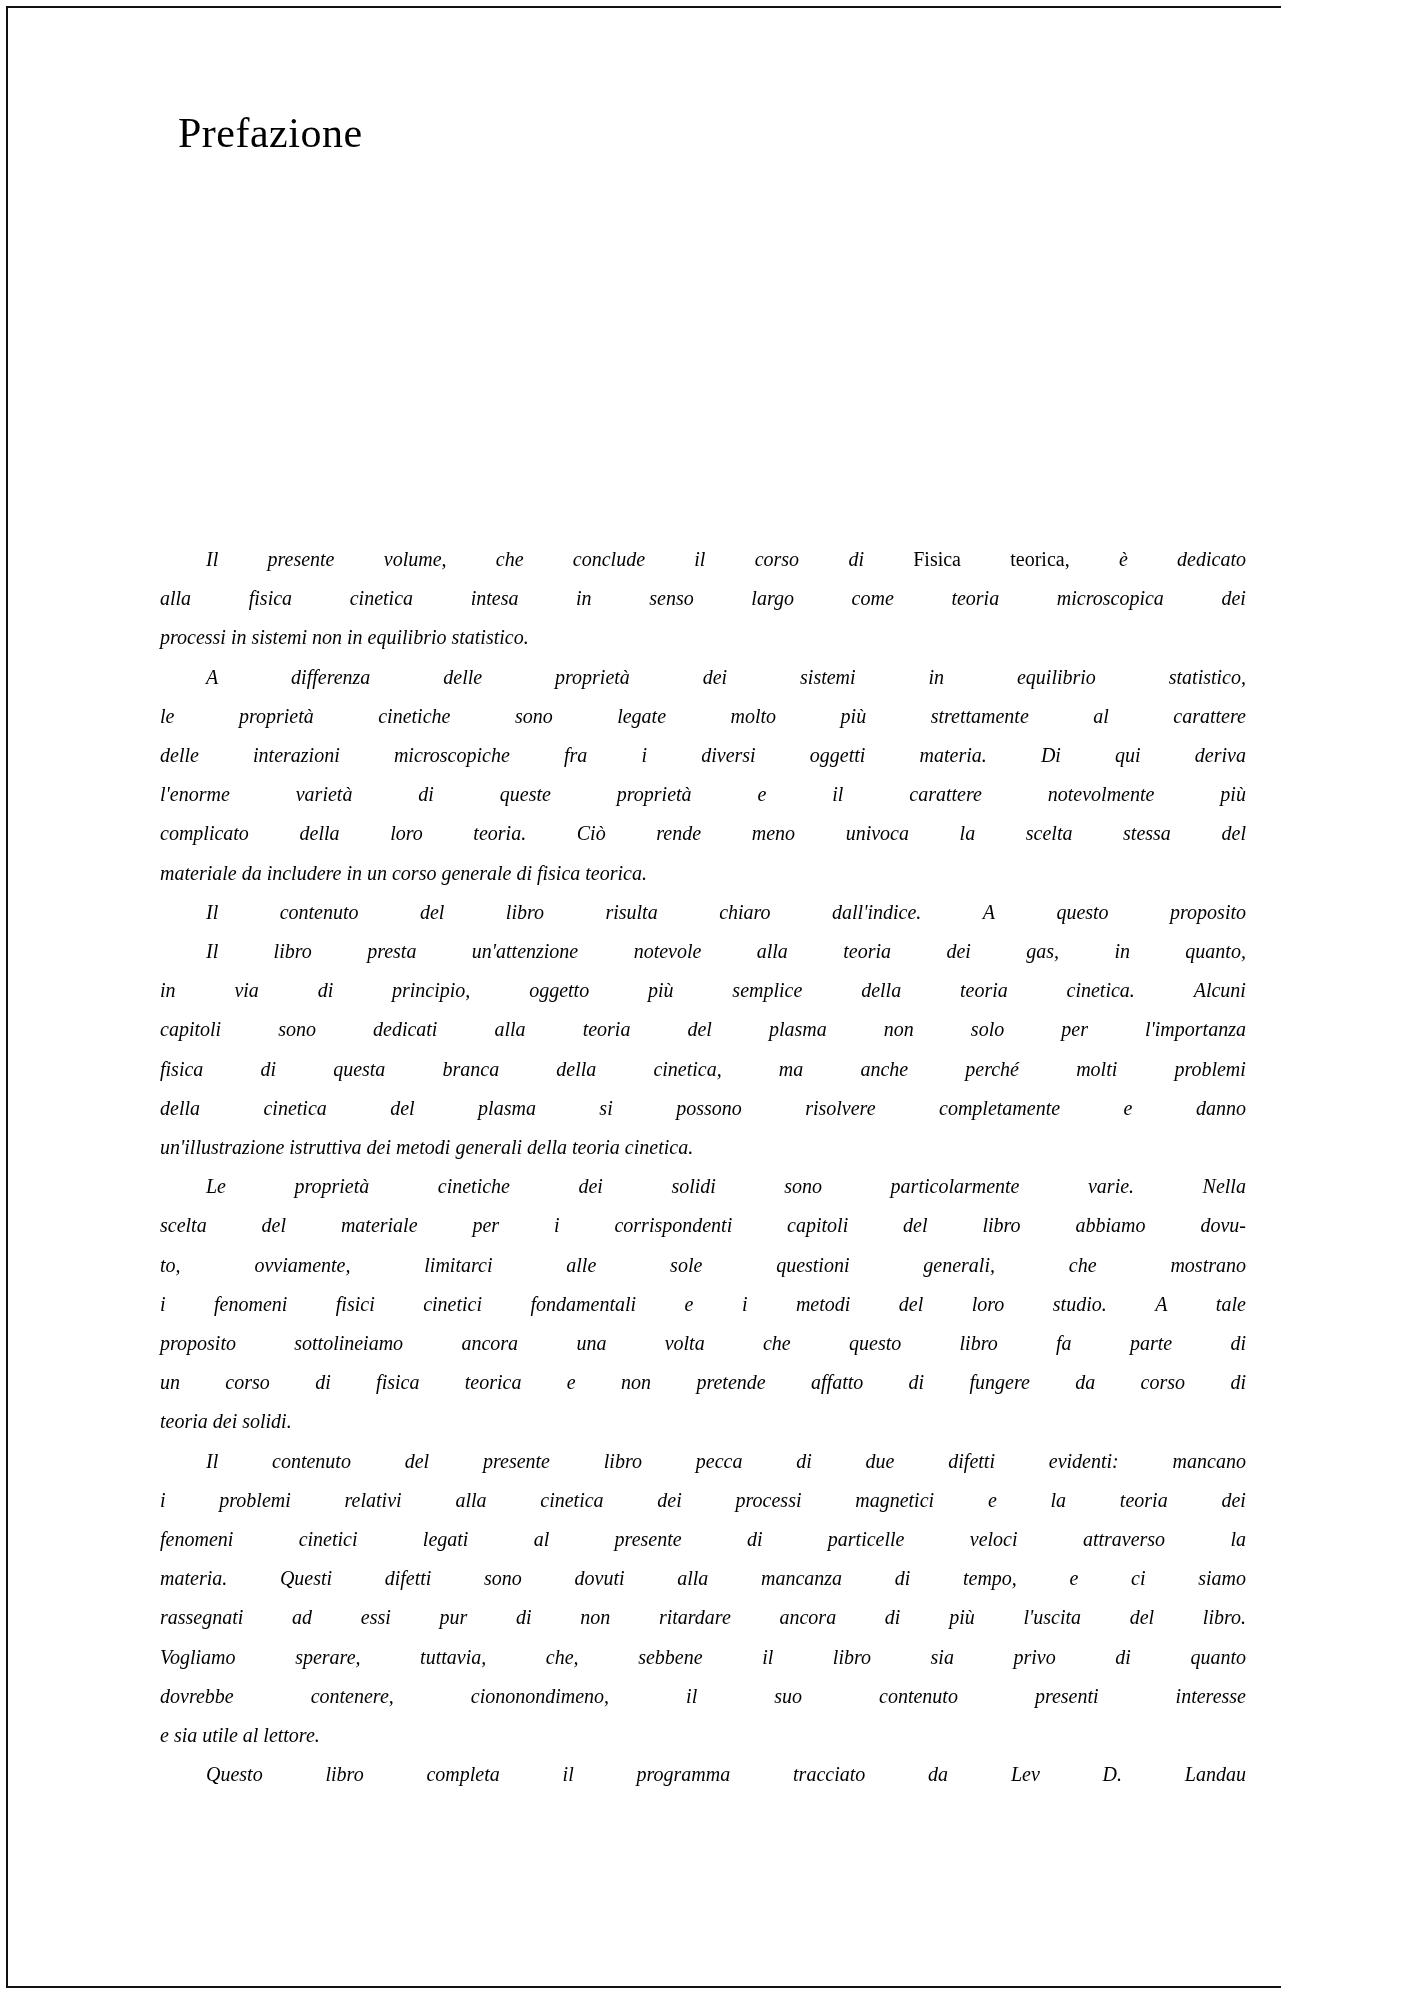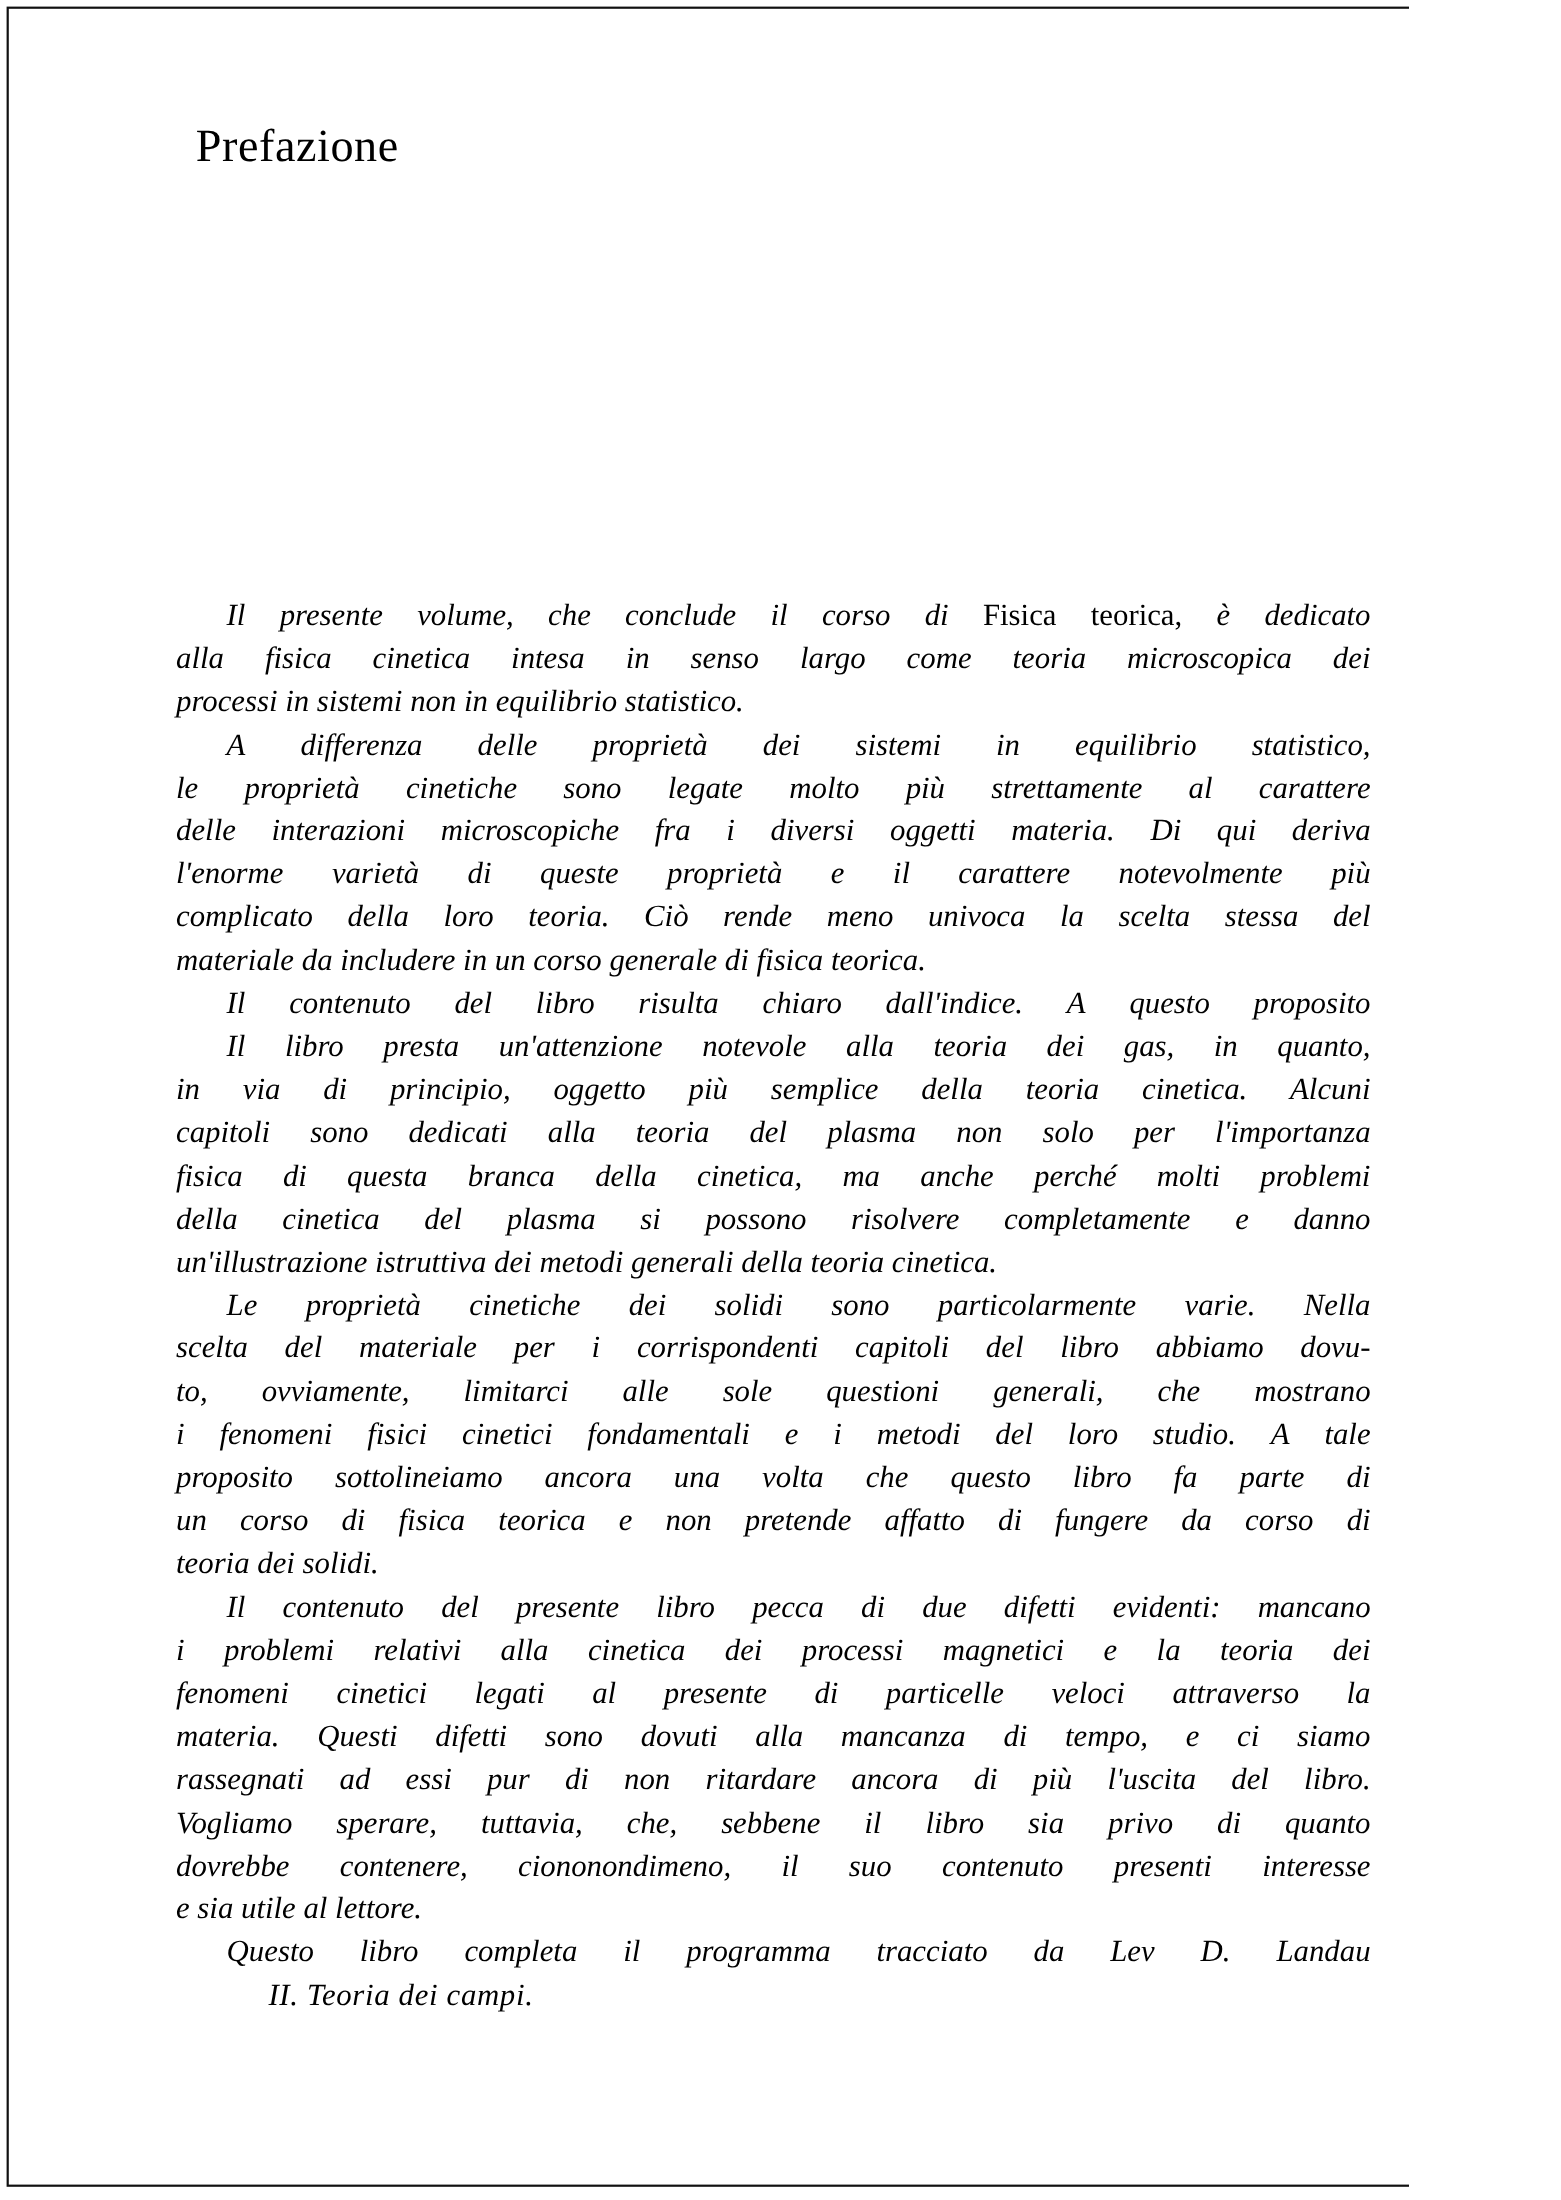--- a/index.html
+++ b/index.html
@@ -50,21 +50,21 @@
     position: absolute;
     left: 160px;
     top: 540px;
     width: 1086px;
   }
 
   
   .ln {
     display: block;
     font-style: italic;
-    font-size: 28px;
+    font-size: 20px;
     line-height: 39.2px;
     color: #000000;
     white-space: nowrap;
     transform-origin: left center;
   }
 
   
   .ln.j {
     display: flex;
     justify-content: space-between;
@@ -454,16 +454,15 @@
         <span class="w">libro</span>
         <span class="w">completa</span>
         <span class="w">il</span>
         <span class="w">programma</span>
         <span class="w">tracciato</span>
         <span class="w">da</span>
         <span class="w">Lev</span>
         <span class="w">D.</span>
         <span class="w">Landau</span>
       </div>
-      <div class="ln vol"><span class="w">II.</span> <span class="w">Teoria dei campi.</span></div>
     </div>
 
 </div>
 
 </body></html>

